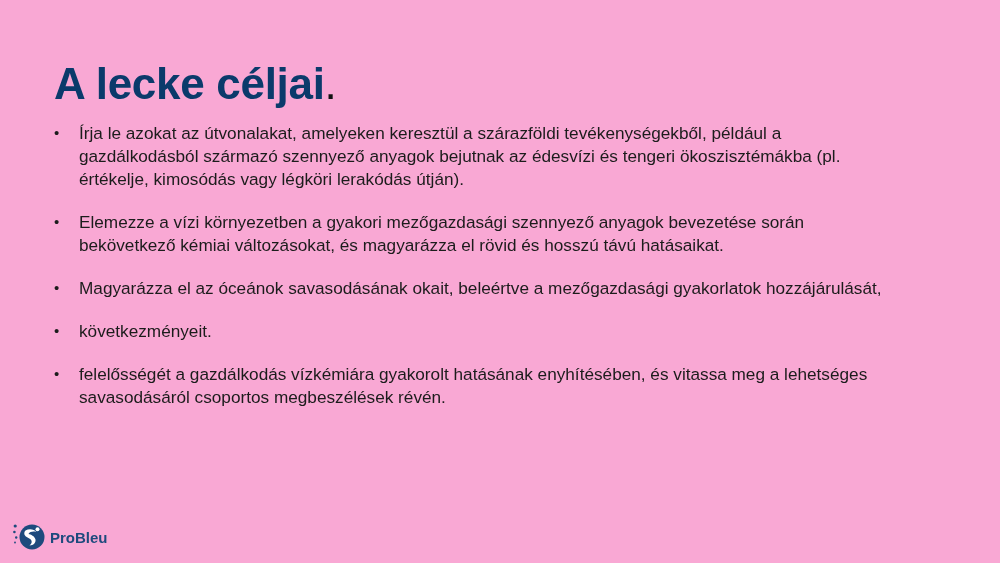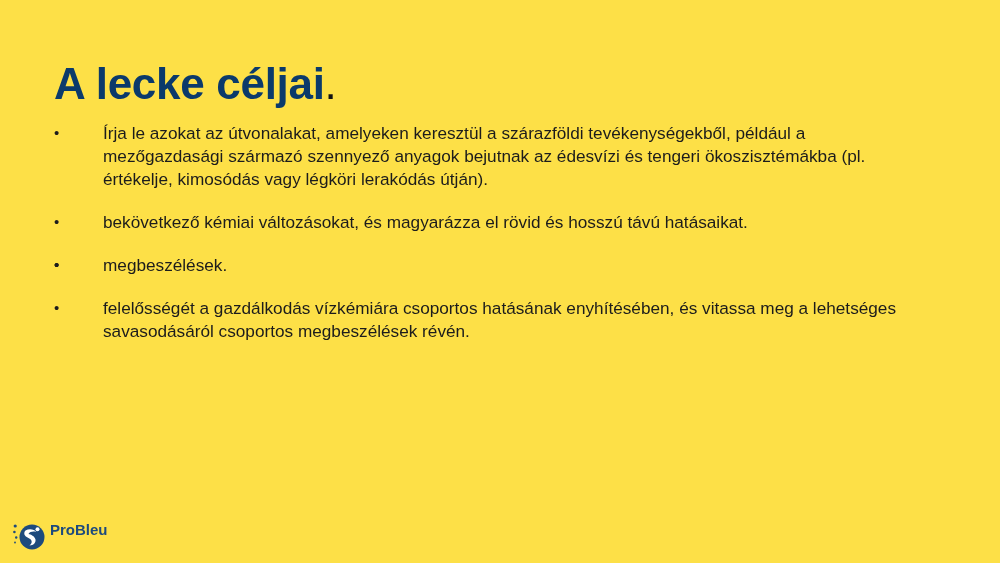--- a/index.html
+++ b/index.html
@@ -11,21 +11,21 @@
       width: 1000px;
       height: 563px;
       position: relative;
       overflow: hidden;
       font-family: "Liberation Sans", sans-serif;
     }
     .slide {
       position: absolute;
       left: 0; top: 0;
       width: 1000px; height: 563px;
-      background: #fde047;
+      background: #f9a8d4;
     }
     .title {
       position: absolute;
       left: 54px;
       top: 56px;
       margin: 0;
       font-family: "Liberation Sans", sans-serif;
       font-weight: bold;
       font-size: 44px;
       line-height: 56px;
@@ -59,29 +59,28 @@
       position: absolute;
       left: 0;
       top: 0;
       width: 14px;
       font-size: 15px;
       line-height: 21px;
       color: #1c1c1c;
     }
     .objective .line {
       display: block;
-      margin-left: 24px;
     }
     .logo {
       position: absolute;
       left: 12px;
       top: 521px;
       height: 32px;
       display: flex;
-      align-items: flex-start;
+      align-items: center;
     }
     .logo-mark {
       width: 34px;
       height: 32px;
       display: block;
     }
     .logo-text {
       margin-left: 4px;
       font-family: "Liberation Sans", sans-serif;
       font-weight: bold;
@@ -94,37 +93,39 @@
 <body>
 
 <div class="slide">
 
   <h1 class="title"><span>A lecke céljai</span><span class="dot">.</span></h1>
 
   <ul class="objectives">
     <li class="objective">
       <span class="bullet">•</span>
       <span class="line">Írja le azokat az útvonalakat, amelyeken keresztül a szárazföldi tevékenységekből, például a</span>
-      <span class="line">mezőgazdasági származó szennyező anyagok bejutnak az édesvízi és tengeri ökoszisztémákba (pl.</span>
+      <span class="line">gazdálkodásból származó szennyező anyagok bejutnak az édesvízi és tengeri ökoszisztémákba (pl.</span>
       <span class="line">értékelje, kimosódás vagy légköri lerakódás útján).</span>
     </li>
     <li class="objective">
       <span class="bullet">•</span>
+      <span class="line">Elemezze a vízi környezetben a gyakori mezőgazdasági szennyező anyagok bevezetése során</span>
       <span class="line">bekövetkező kémiai változásokat, és magyarázza el rövid és hosszú távú hatásaikat.</span>
     </li>
     <li class="objective">
       <span class="bullet">•</span>
+      <span class="line">Magyarázza el az óceánok savasodásának okait, beleértve a mezőgazdasági gyakorlatok hozzájárulását,</span>
     </li>
     <li class="objective">
       <span class="bullet">•</span>
-      <span class="line">megbeszélések.</span>
+      <span class="line">következményeit.</span>
     </li>
     <li class="objective">
       <span class="bullet">•</span>
-      <span class="line">felelősségét a gazdálkodás vízkémiára csoportos hatásának enyhítésében, és vitassa meg a lehetséges</span>
+      <span class="line">felelősségét a gazdálkodás vízkémiára gyakorolt hatásának enyhítésében, és vitassa meg a lehetséges</span>
       <span class="line">savasodásáról csoportos megbeszélések révén.</span>
     </li>
   </ul>
 
   <div class="logo">
     <svg class="logo-mark" viewBox="0 0 34 32" xmlns="http://www.w3.org/2000/svg">
 
       <circle cx="3.2" cy="5" r="1.6" fill="#1d4a7d"></circle>
       <circle cx="2.4" cy="11" r="1.3" fill="#1d4a7d"></circle>
       <circle cx="4.2" cy="16.5" r="1.2" fill="#1d4a7d"></circle>

